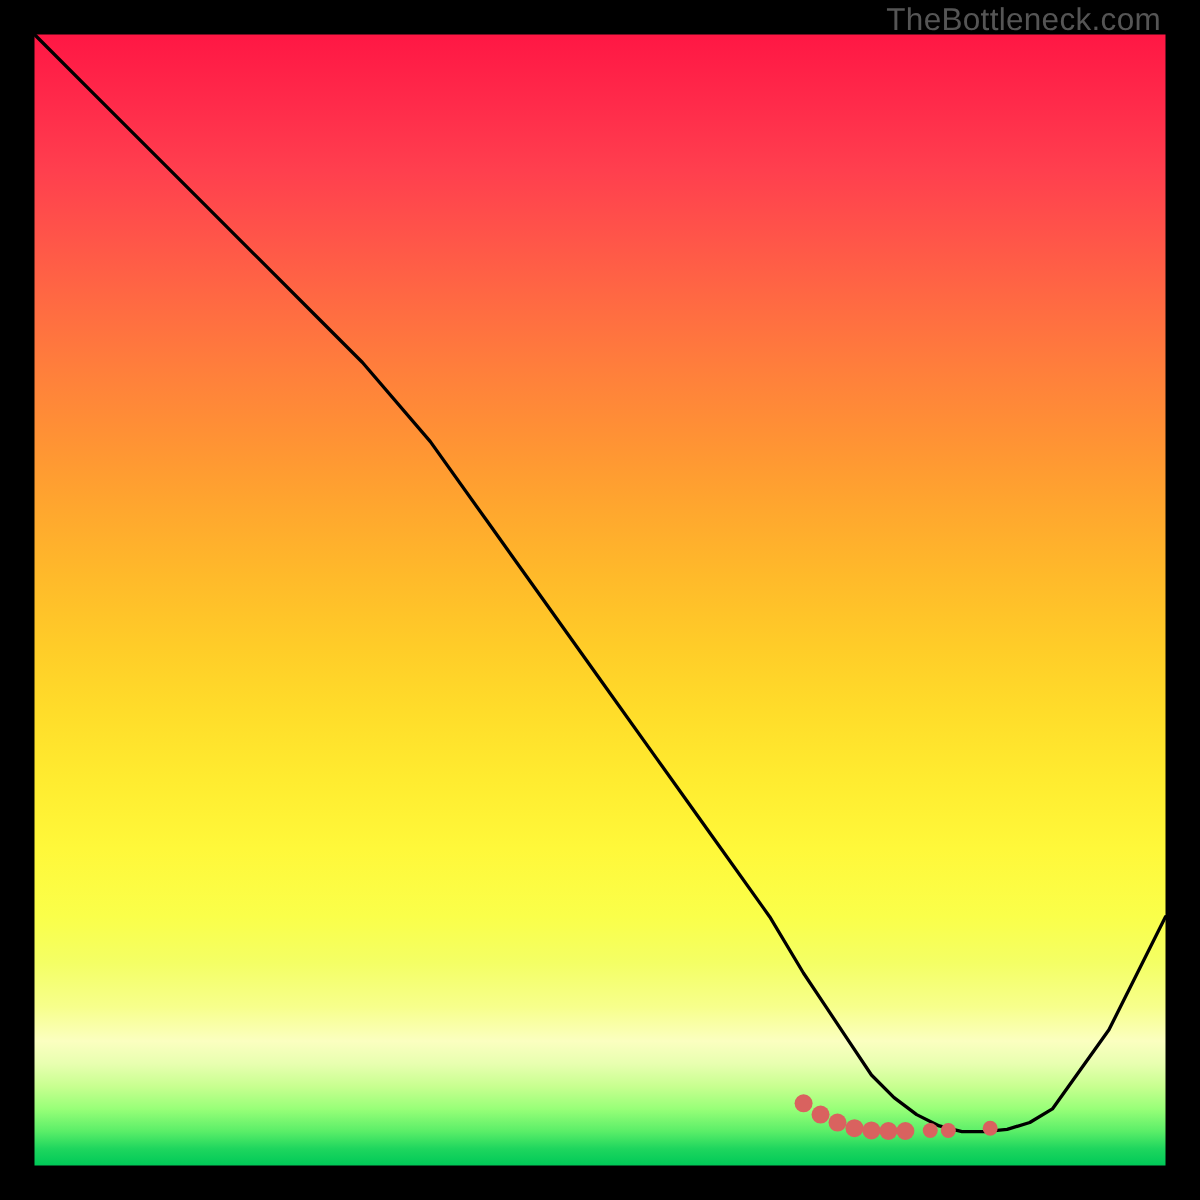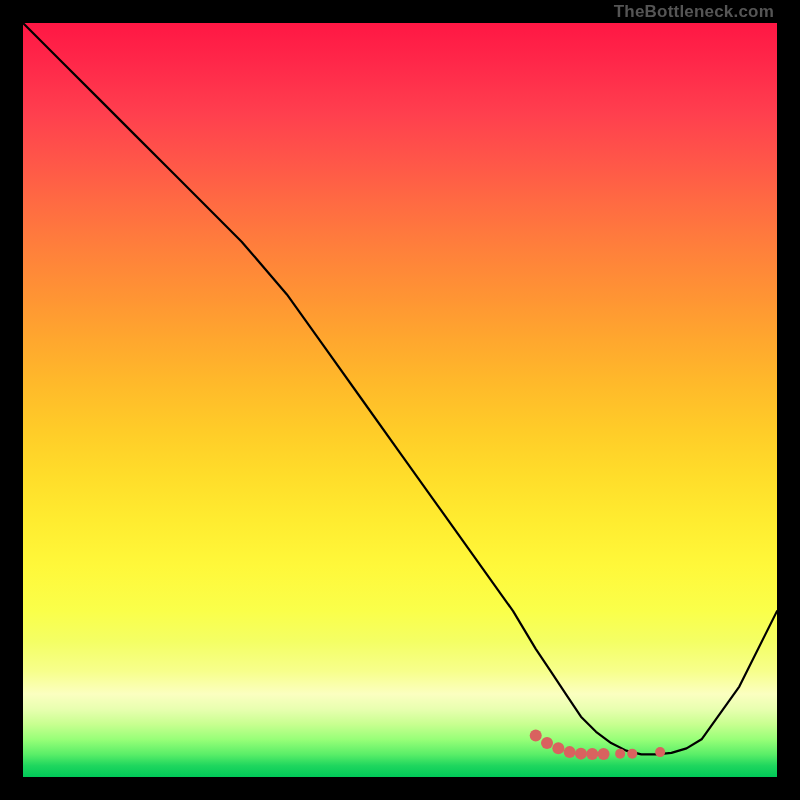--- a/index.html
+++ b/index.html
@@ -49,23 +49,23 @@
       #5aee68 97%,
       #1fd65e 98.5%,
       #00c958 100%
     );
   }
   .attribution {
     position: absolute;
     top: 2px;
     right: 26px;
     color: #555;
-    font-size: 17px;
+    font-size: 21px;
     letter-spacing: 0.2px;
-    font-weight: 700;
+    font-weight: 400;
   }
   svg.plot {
     position: absolute;
     left: 23px;
     top: 23px;
     width: 754px;
     height: 754px;
     overflow: visible;
   }
 </style>

